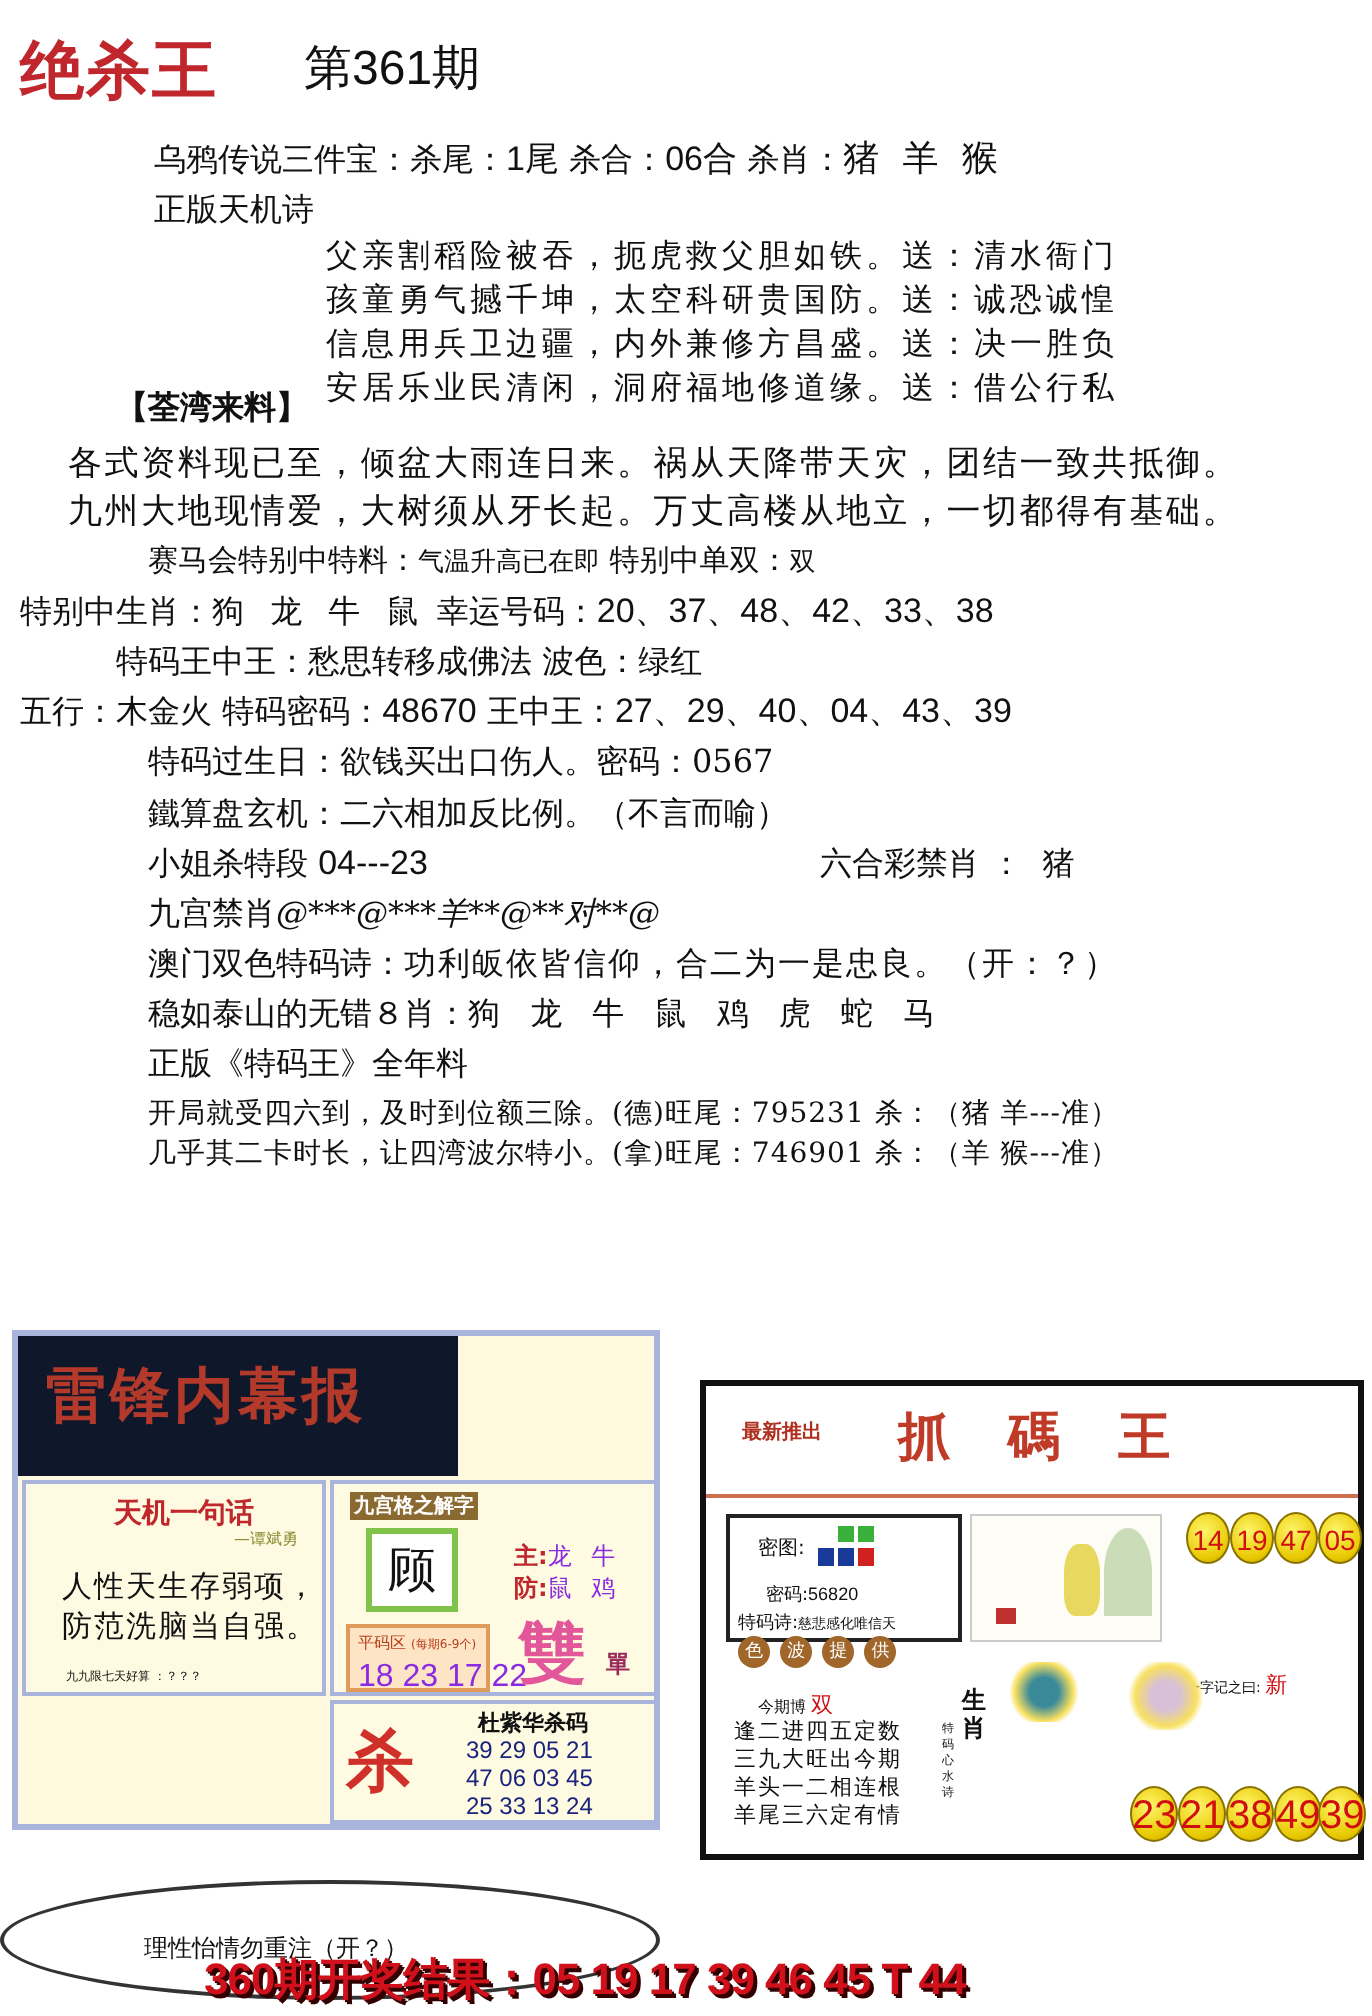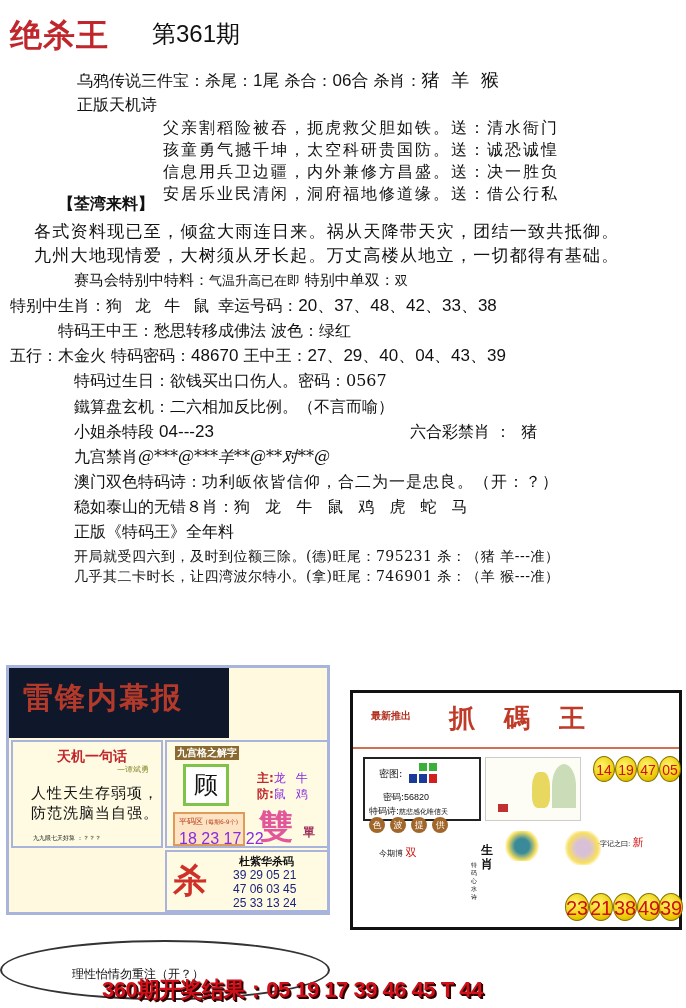--- a/index.html
+++ b/index.html
@@ -184,20 +184,26 @@
     <span style="display:inline-block;width:16px;height:16px;border-radius:50%;background:#a0662a;color:#fff;font-size:9px;text-align:center;line-height:16px;">色</span>
     <span style="display:inline-block;width:16px;height:16px;border-radius:50%;background:#a0662a;color:#fff;font-size:9px;text-align:center;line-height:16px;">波</span>
     <span style="display:inline-block;width:16px;height:16px;border-radius:50%;background:#a0662a;color:#fff;font-size:9px;text-align:center;line-height:16px;">提</span>
     <span style="display:inline-block;width:16px;height:16px;border-radius:50%;background:#a0662a;color:#fff;font-size:9px;text-align:center;line-height:16px;">供</span>
   </div>
 
   <div class="abs" style="left:26px;top:152px;font-size:8px;"><span>今期博</span> <span style="font-size:11px;color:#d01010;">双</span></div>
 
   <div class="abs" style="left:240px;top:142px;font-size:7px;"><span>一字记之曰:</span> <span style="font-size:11px;color:#d01010;">新</span></div>
 
+  <div class="abs serif" style="left:14px;top:166px;font-size:11px;line-height:14px;letter-spacing:1px;">
+    <div>逢二进四五定数</div>
+    <div>三九大旺出今期</div>
+    <div>羊头一二相连根</div>
+    <div>羊尾三六定有情</div>
+  </div>
   <div class="abs" style="left:128px;top:150px;font-size:12px;font-weight:bold;width:14px;white-space:normal;line-height:14px;">生肖</div>
   <div class="abs" style="left:118px;top:168px;font-size:6px;width:8px;white-space:normal;line-height:8px;">特码心水诗</div>
 
   <div class="abs" style="left:150px;top:138px;width:40px;height:30px;">
     <div style="position:absolute;left:0;top:0;width:38px;height:30px;background:radial-gradient(circle,#3a8a9a 30%,#f8e060 60%,transparent 72%);"></div>
   </div>
   <div class="abs" style="left:210px;top:138px;width:40px;height:34px;">
     <div style="position:absolute;left:0;top:0;width:40px;height:34px;background:radial-gradient(circle,#d8c0d8 28%,#f8e060 58%,transparent 72%);"></div>
   </div>
 

